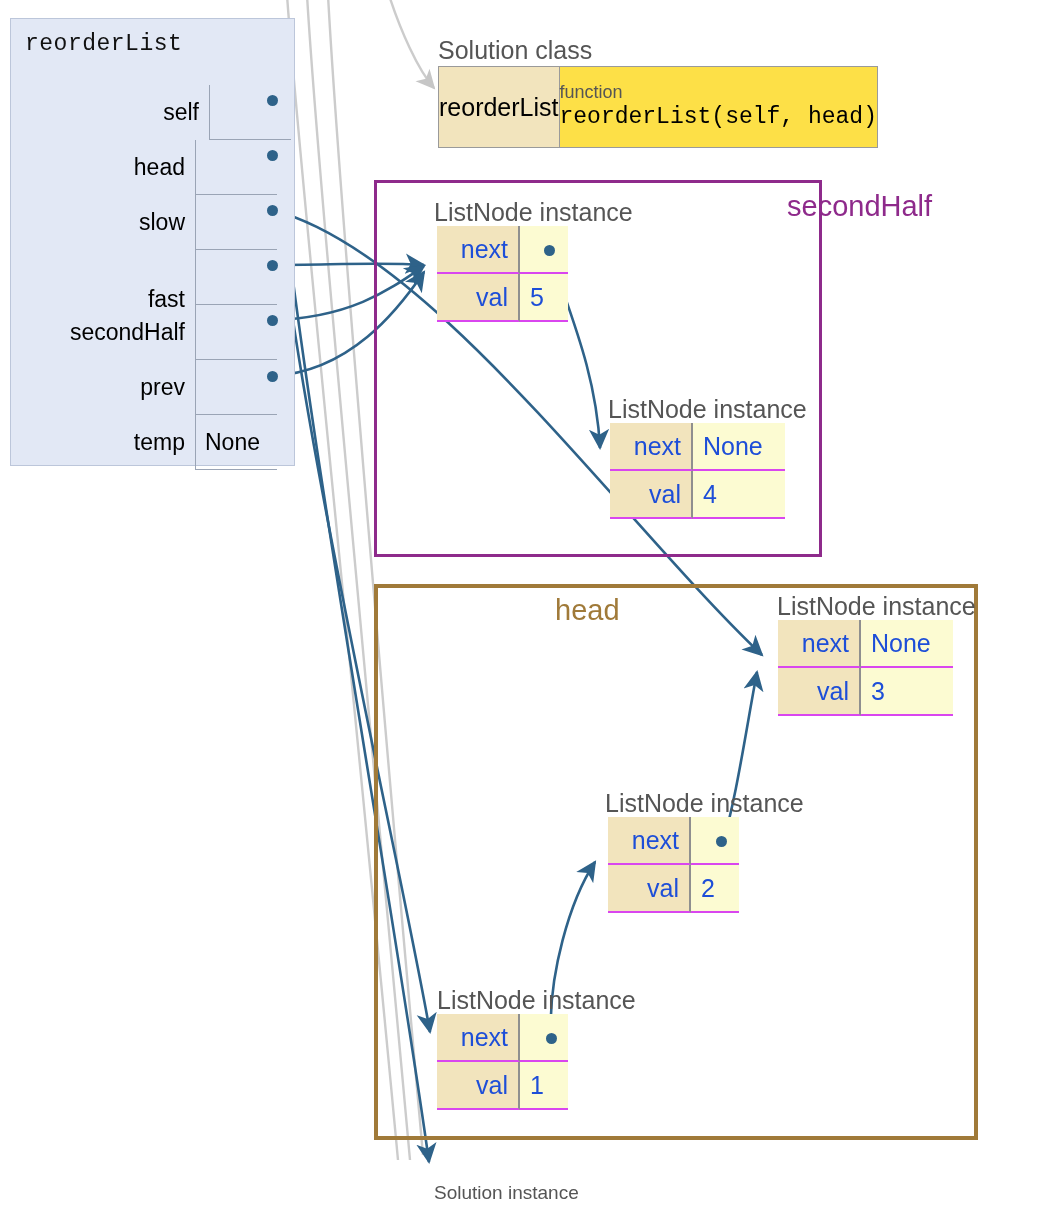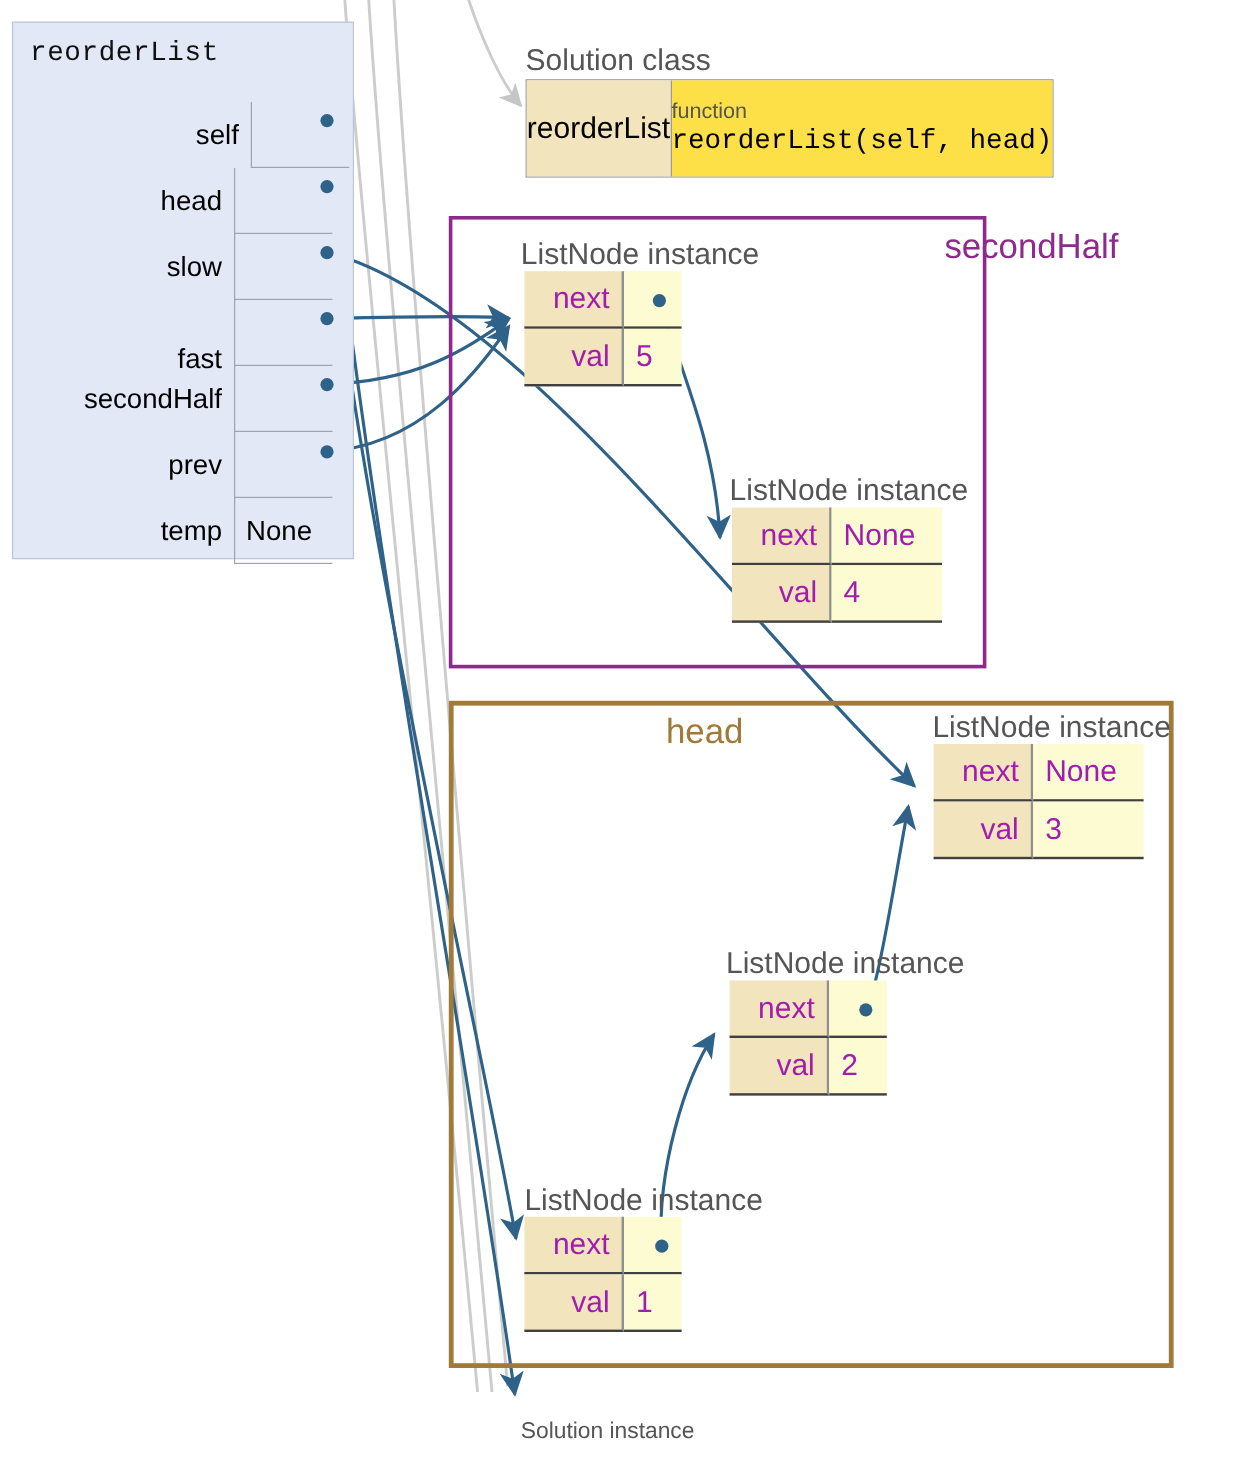--- a/index.html
+++ b/index.html
@@ -38,22 +38,22 @@
     padding-left:9px;font-size:23px;color:#000;
   }
 
   
   .heap-label{
     position:absolute;font-size:25px;color:#555;white-space:nowrap;
   }
   .obj{position:absolute;}
   .obj-table{border-collapse:separate;border-spacing:0;}
   .obj-table td{
-    border-bottom:2px solid #404040;
-    font-size:25px;color:#a21caf;
+    border-bottom:2px solid #d946ef;
+    font-size:25px;color:#1d4ed8;
     padding:0 10px;height:48px;vertical-align:middle;
     box-sizing:border-box;white-space:nowrap;
   }
   .obj-table td.k{
     background:#f2e4bd;text-align:right;border-right:2px solid #8f8f8f;
   }
   .obj-table td.v{background:#fcfbd2;text-align:left;}
   .obj-table td.v.ptr{min-width:48px;}
 
   

